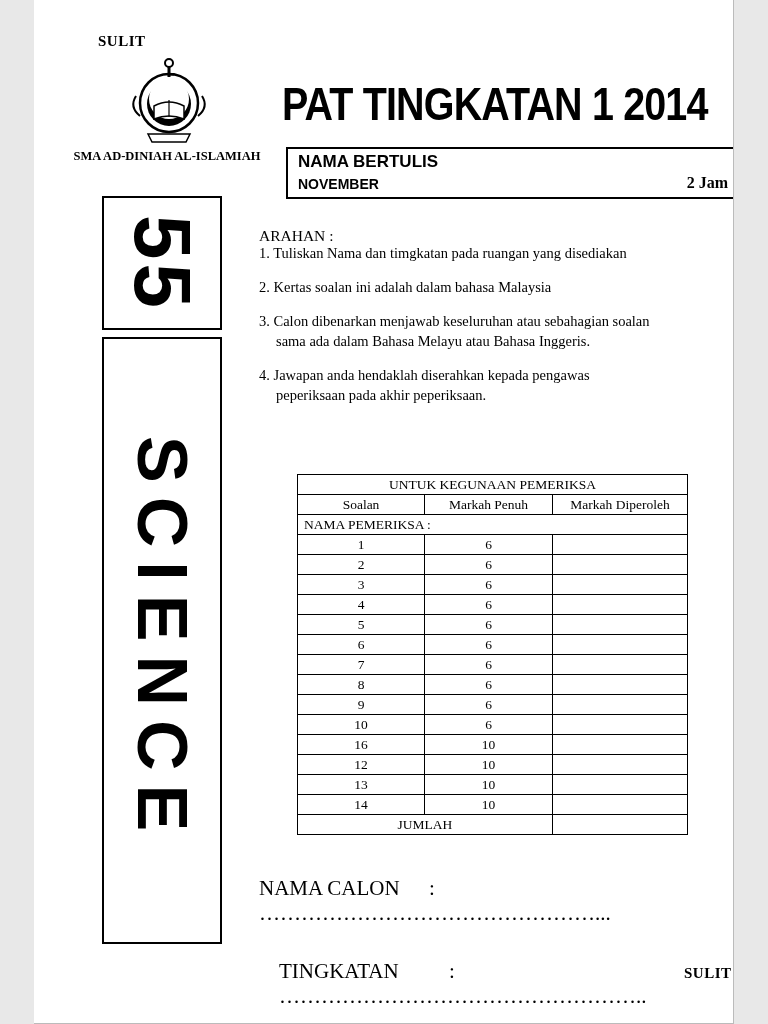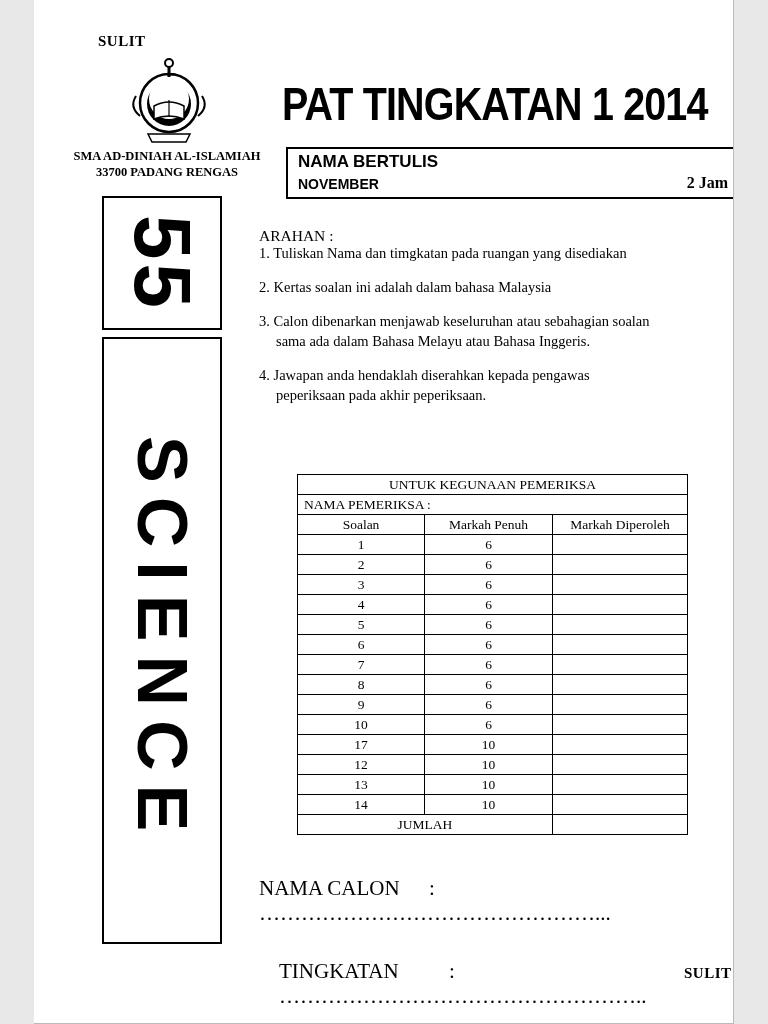--- a/index.html
+++ b/index.html
@@ -79,21 +79,20 @@
 
       <path d="M18 40 q-7 11 4 20" fill="none" stroke="#000" stroke-width="2"></path>
       <path d="M84 40 q7 11 -4 20" fill="none" stroke="#000" stroke-width="2"></path>
 
       <path d="M30 78 l42 0 l-4 8 l-34 0 z" fill="none" stroke="#000" stroke-width="1.5"></path>
     </svg>
   </div>
 
   <div class="school-name">
     <div>SMA AD-DINIAH AL-ISLAMIAH</div>
-    <div>33700 PADANG RENGAS</div>
   </div>
 
   <div class="exam-title">PAT TINGKATAN 1 2014</div>
 
   <div class="header-box">
     <div class="exam-type">NAMA BERTULIS</div>
     <div class="exam-month">NOVEMBER</div>
     <div class="exam-duration">2 Jam</div>
   </div>
 
@@ -119,27 +118,27 @@
     <colgroup>
       <col style="width:127px">
         <col style="width:128px">
         <col style="width:135px">
     </colgroup>
     <tbody>
       <tr>
         <td colspan="3" class="center">UNTUK KEGUNAAN PEMERIKSA</td>
       </tr>
       <tr>
-        <td colspan="3" class="left">NAMA PEMERIKSA :</td>
-      </tr>
-      <tr>
         <th class="center">Soalan</th>
         <th class="center">Markah Penuh</th>
         <th class="center">Markah Diperoleh</th>
       </tr>
+      <tr>
+        <td colspan="3" class="left">NAMA PEMERIKSA :</td>
+      </tr>
     </tbody>
     <tbody>
         <tr>
           <td class="center">1</td>
           <td class="center">6</td>
           <td class="center"></td>
         </tr>
         <tr>
           <td class="center">2</td>
           <td class="center">6</td>
@@ -179,21 +178,21 @@
           <td class="center">9</td>
           <td class="center">6</td>
           <td class="center"></td>
         </tr>
         <tr>
           <td class="center">10</td>
           <td class="center">6</td>
           <td class="center"></td>
         </tr>
         <tr>
-          <td class="center">17</td>
+          <td class="center">16</td>
           <td class="center">10</td>
           <td class="center"></td>
         </tr>
         <tr>
           <td class="center">12</td>
           <td class="center">10</td>
           <td class="center"></td>
         </tr>
         <tr>
           <td class="center">13</td>

